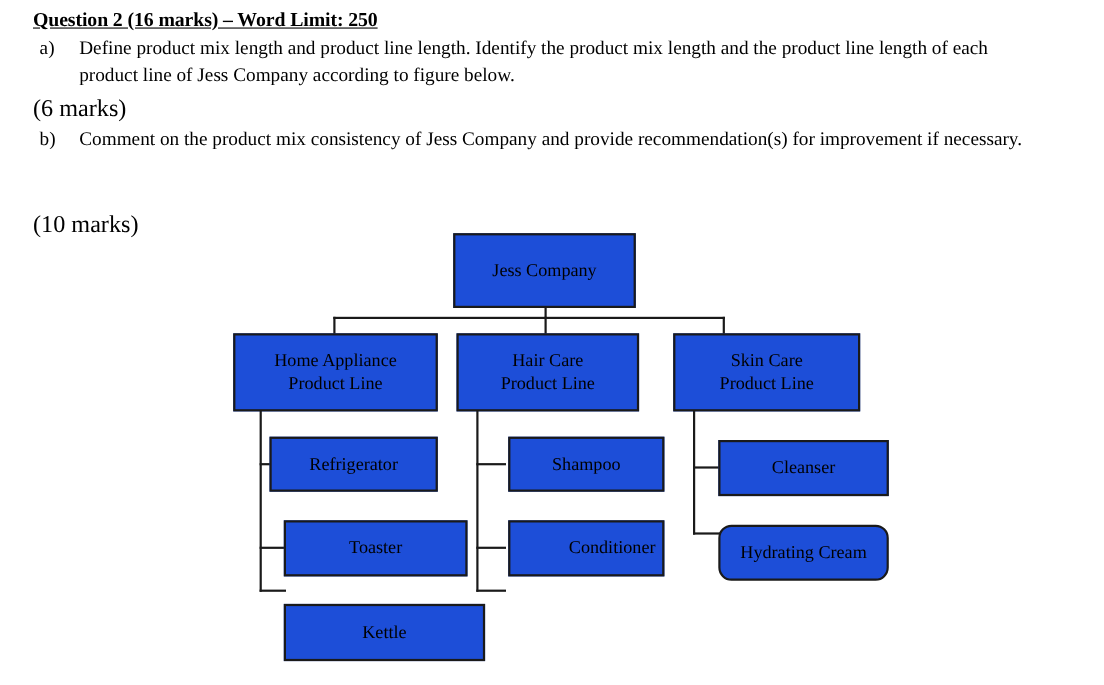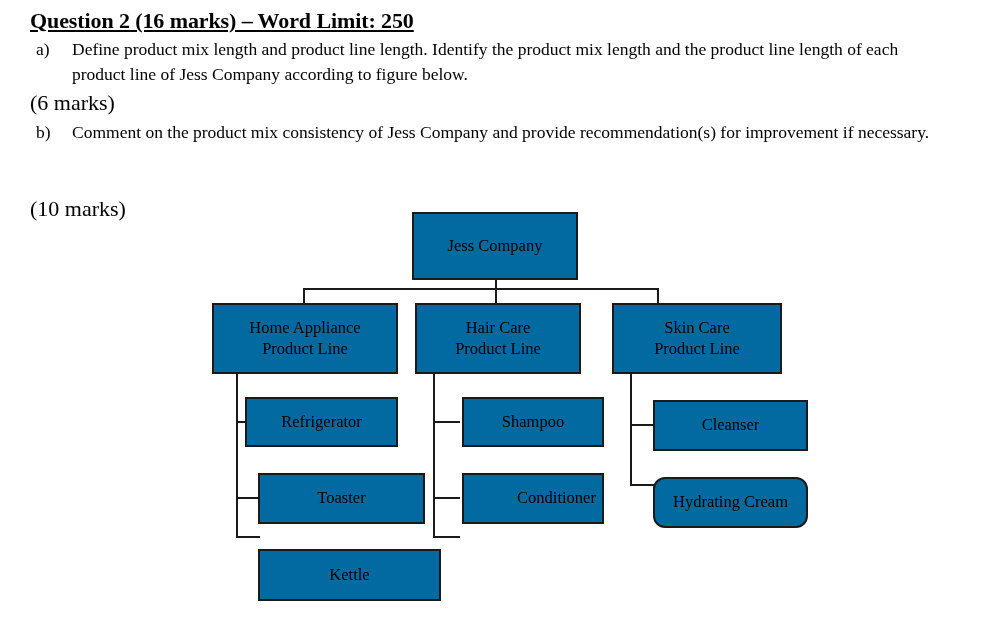--- a/index.html
+++ b/index.html
@@ -19,21 +19,21 @@
   }
 
   
   .question-block {
     position: absolute;
     left: 30px;
     top: 6px;
     width: 900px;
   }
   .q-heading {
-    font-size: 22px;
+    font-size: 18px;
     font-weight: bold;
     text-decoration: underline;
     line-height: 1.35;
     letter-spacing: -0.1px;
     white-space: nowrap;
   }
   .q-list {
     margin: 0;
     padding: 0;
     list-style: none;
@@ -73,21 +73,21 @@
     width: 1004px;
     height: 623px;
     pointer-events: none;
   }
   .diagram > * { pointer-events: auto; }
 
   .node {
     position: absolute;
     box-sizing: border-box;
     border: 2px solid #1a1a1a;
-    background: #0369a1;
+    background: #1d4ed8;
     display: flex;
     align-items: center;
     justify-content: center;
     text-align: center;
     font-size: 16.5px;
     line-height: 1.25;
     color: #000000;
   }
   .node-label { display: block; }
 

